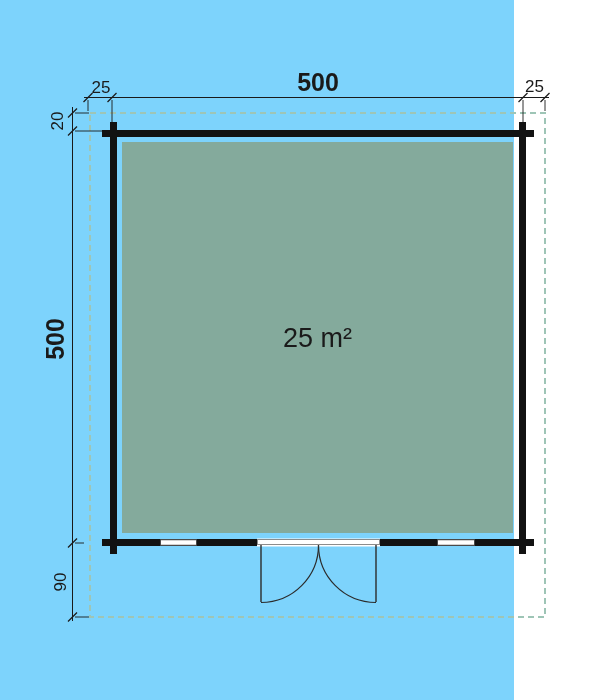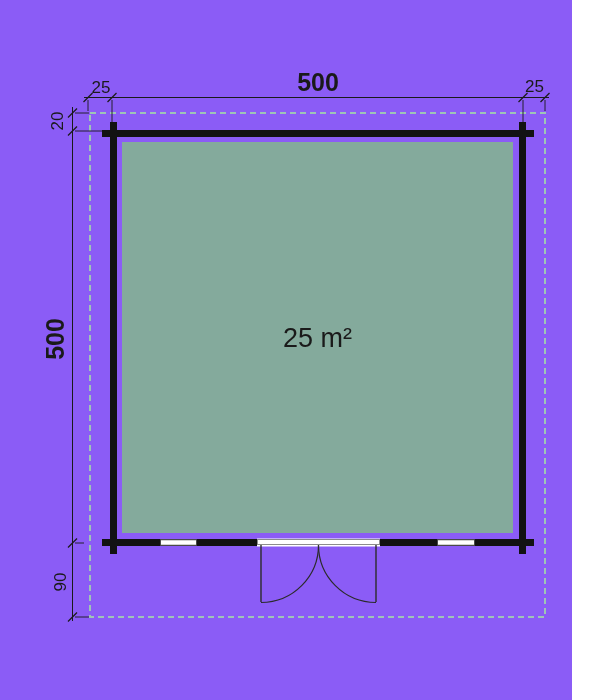--- a/index.html
+++ b/index.html
@@ -1,18 +1,18 @@
 <!DOCTYPE html>
 <html><head>
 <meta charset="utf-8">
 <style>
   html, body { margin: 0; padding: 0; background: #ffffff; }
   .stage {
-    width: 572px; height: 700px;
-    background: #8b5cf6;
+    width: 514px; height: 700px;
+    background: #7dd3fc;
     position: relative;
     font-family: "Liberation Sans", sans-serif;
   }
   svg text {
     font-family: "Liberation Sans", sans-serif;
     fill: #1a1a1a;
   }
   .dim-label-small { font-size: 17px; font-weight: 400; }
   .dim-label-big   { font-size: 25px; font-weight: 700; }
   .area-label      { font-size: 27px; font-weight: 400; }

